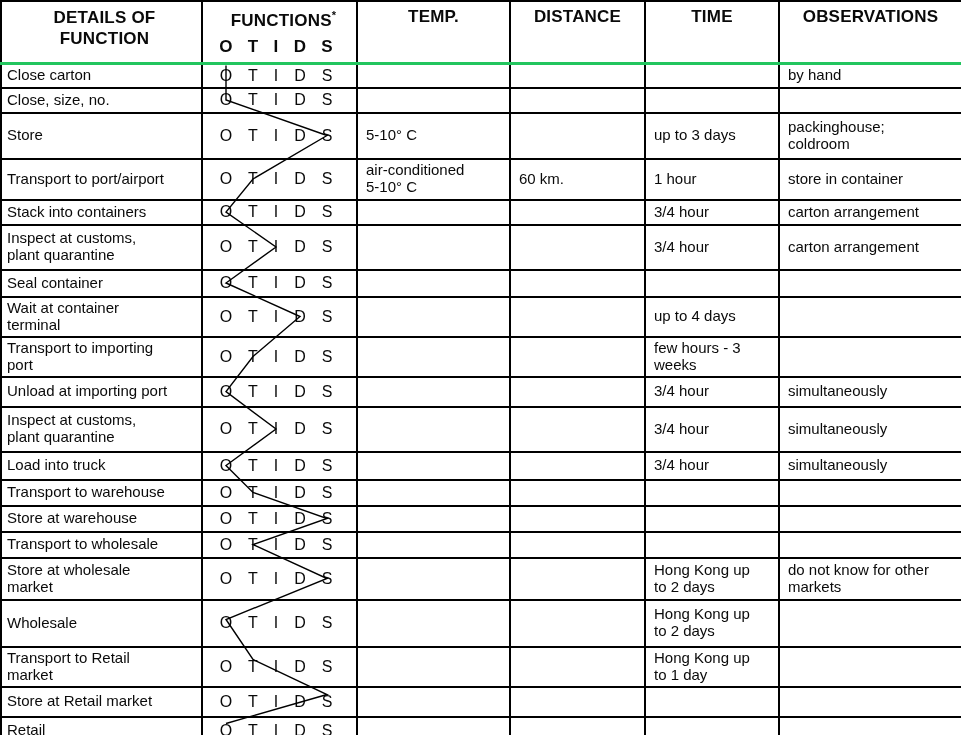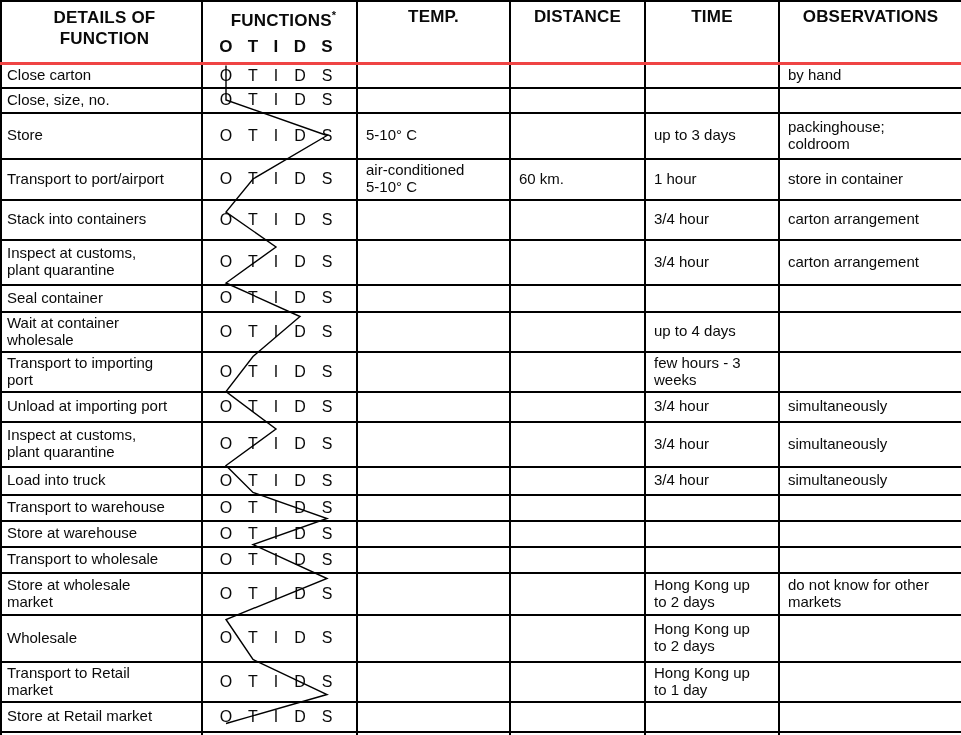--- a/index.html
+++ b/index.html
@@ -16,21 +16,21 @@
     table-layout:fixed;
     width:961px;
     position:absolute;left:0;top:0;
   }
   .fpc th,.fpc td{
     border:2px solid #000;
     padding:0;
     overflow:hidden;
   }
   .fpc thead th{
-    border-bottom:3px solid #ef4444;
+    border-bottom:3px solid #22c55e;
     vertical-align:top;
     font-size:17px;
     font-weight:bold;
     text-align:center;
     padding-top:5px;
     letter-spacing:.2px;
   }
   .fpc thead tr{height:62px;}
   th.h-details{text-align:left;padding-left:6px;white-space:pre-line;line-height:1.25;}
   th.h-functions{text-align:left;position:relative;}
@@ -149,21 +149,21 @@
         <span class="fn-letter p3">D</span>
         <span class="fn-letter p4">S</span>
       </div>
     </td>
     <td class="c-temp">air-conditioned
 5-10° C</td>
     <td class="c-dist">60 km.</td>
     <td class="c-time">1 hour</td>
     <td class="c-obs">store in container</td>
   </tr>
-        <tr style="height: 40px;">
+        <tr style="height: 25px;">
     <td class="c-detail">Stack into containers</td>
     <td class="c-fn">
       <div class="fn-box">
         <span class="fn-letter p0">O</span>
         <span class="fn-letter p1">T</span>
         <span class="fn-letter p2">I</span>
         <span class="fn-letter p3">D</span>
         <span class="fn-letter p4">S</span>
       </div>
     </td>
@@ -200,21 +200,21 @@
         <span class="fn-letter p4">S</span>
       </div>
     </td>
     <td class="c-temp"></td>
     <td class="c-dist"></td>
     <td class="c-time"></td>
     <td class="c-obs"></td>
   </tr>
         <tr style="height: 40px;">
     <td class="c-detail">Wait at container
-wholesale</td>
+terminal</td>
     <td class="c-fn">
       <div class="fn-box">
         <span class="fn-letter p0">O</span>
         <span class="fn-letter p1">T</span>
         <span class="fn-letter p2">I</span>
         <span class="fn-letter p3">D</span>
         <span class="fn-letter p4">S</span>
       </div>
     </td>
     <td class="c-temp"></td>

